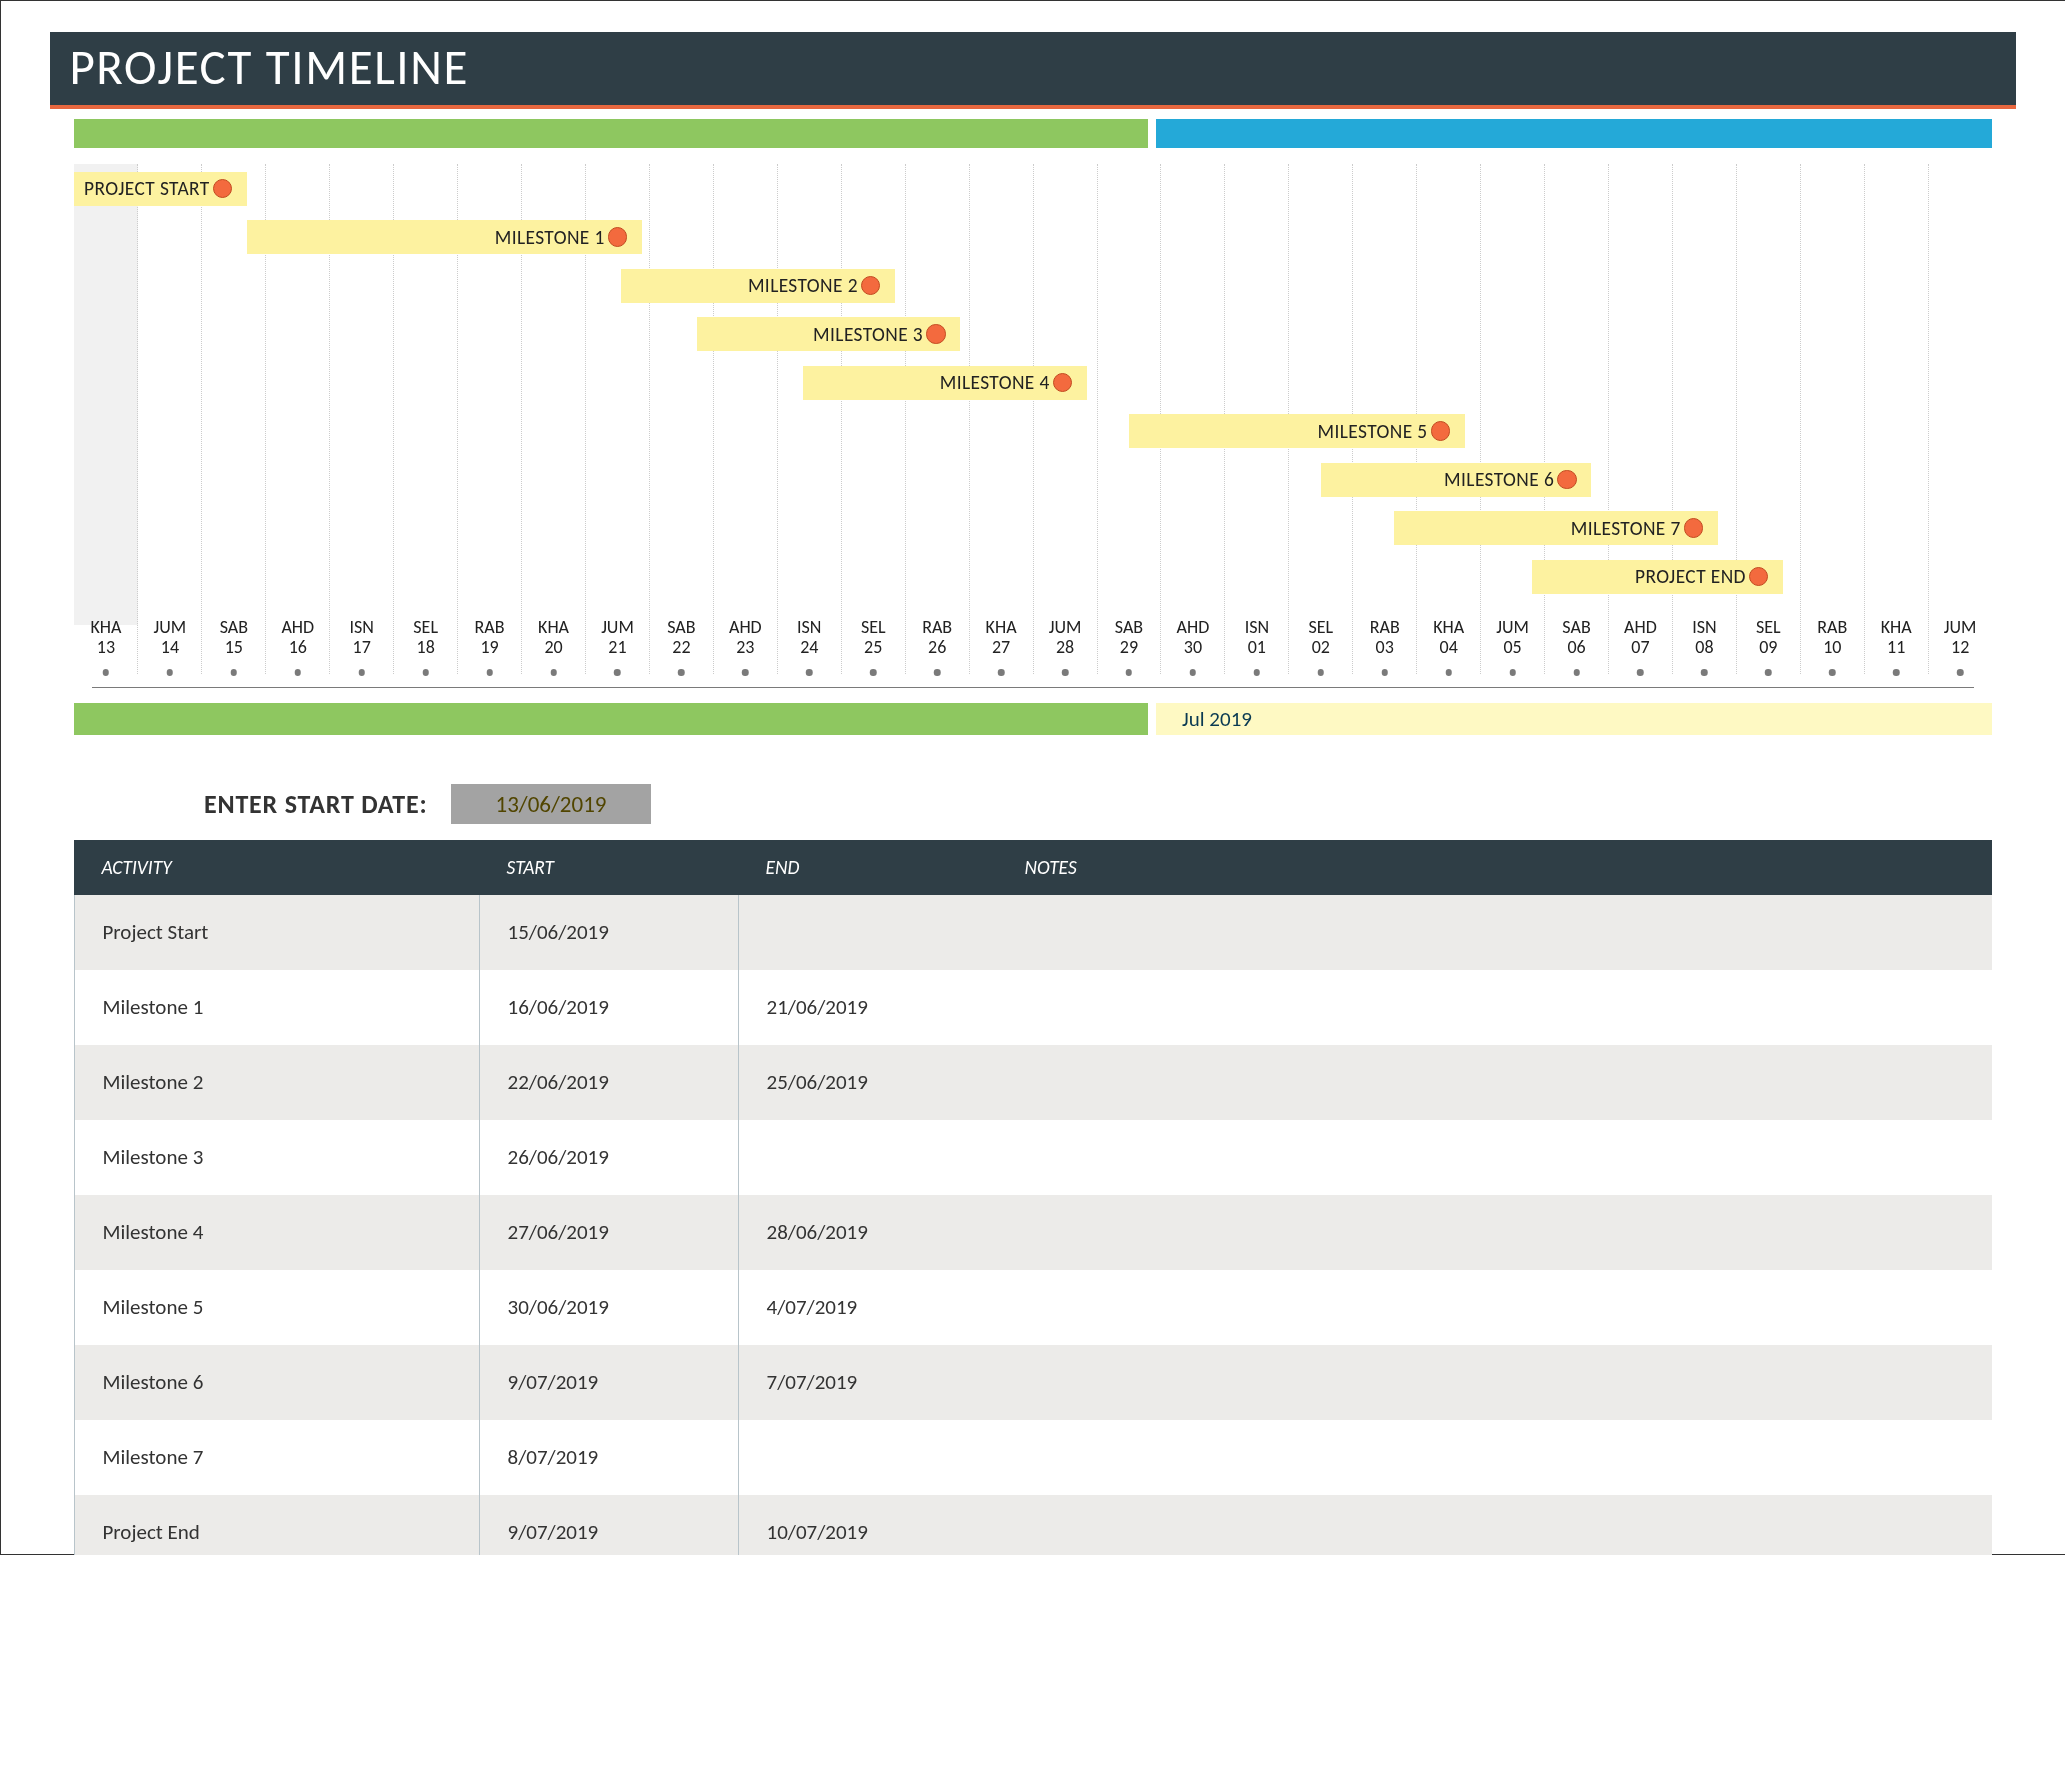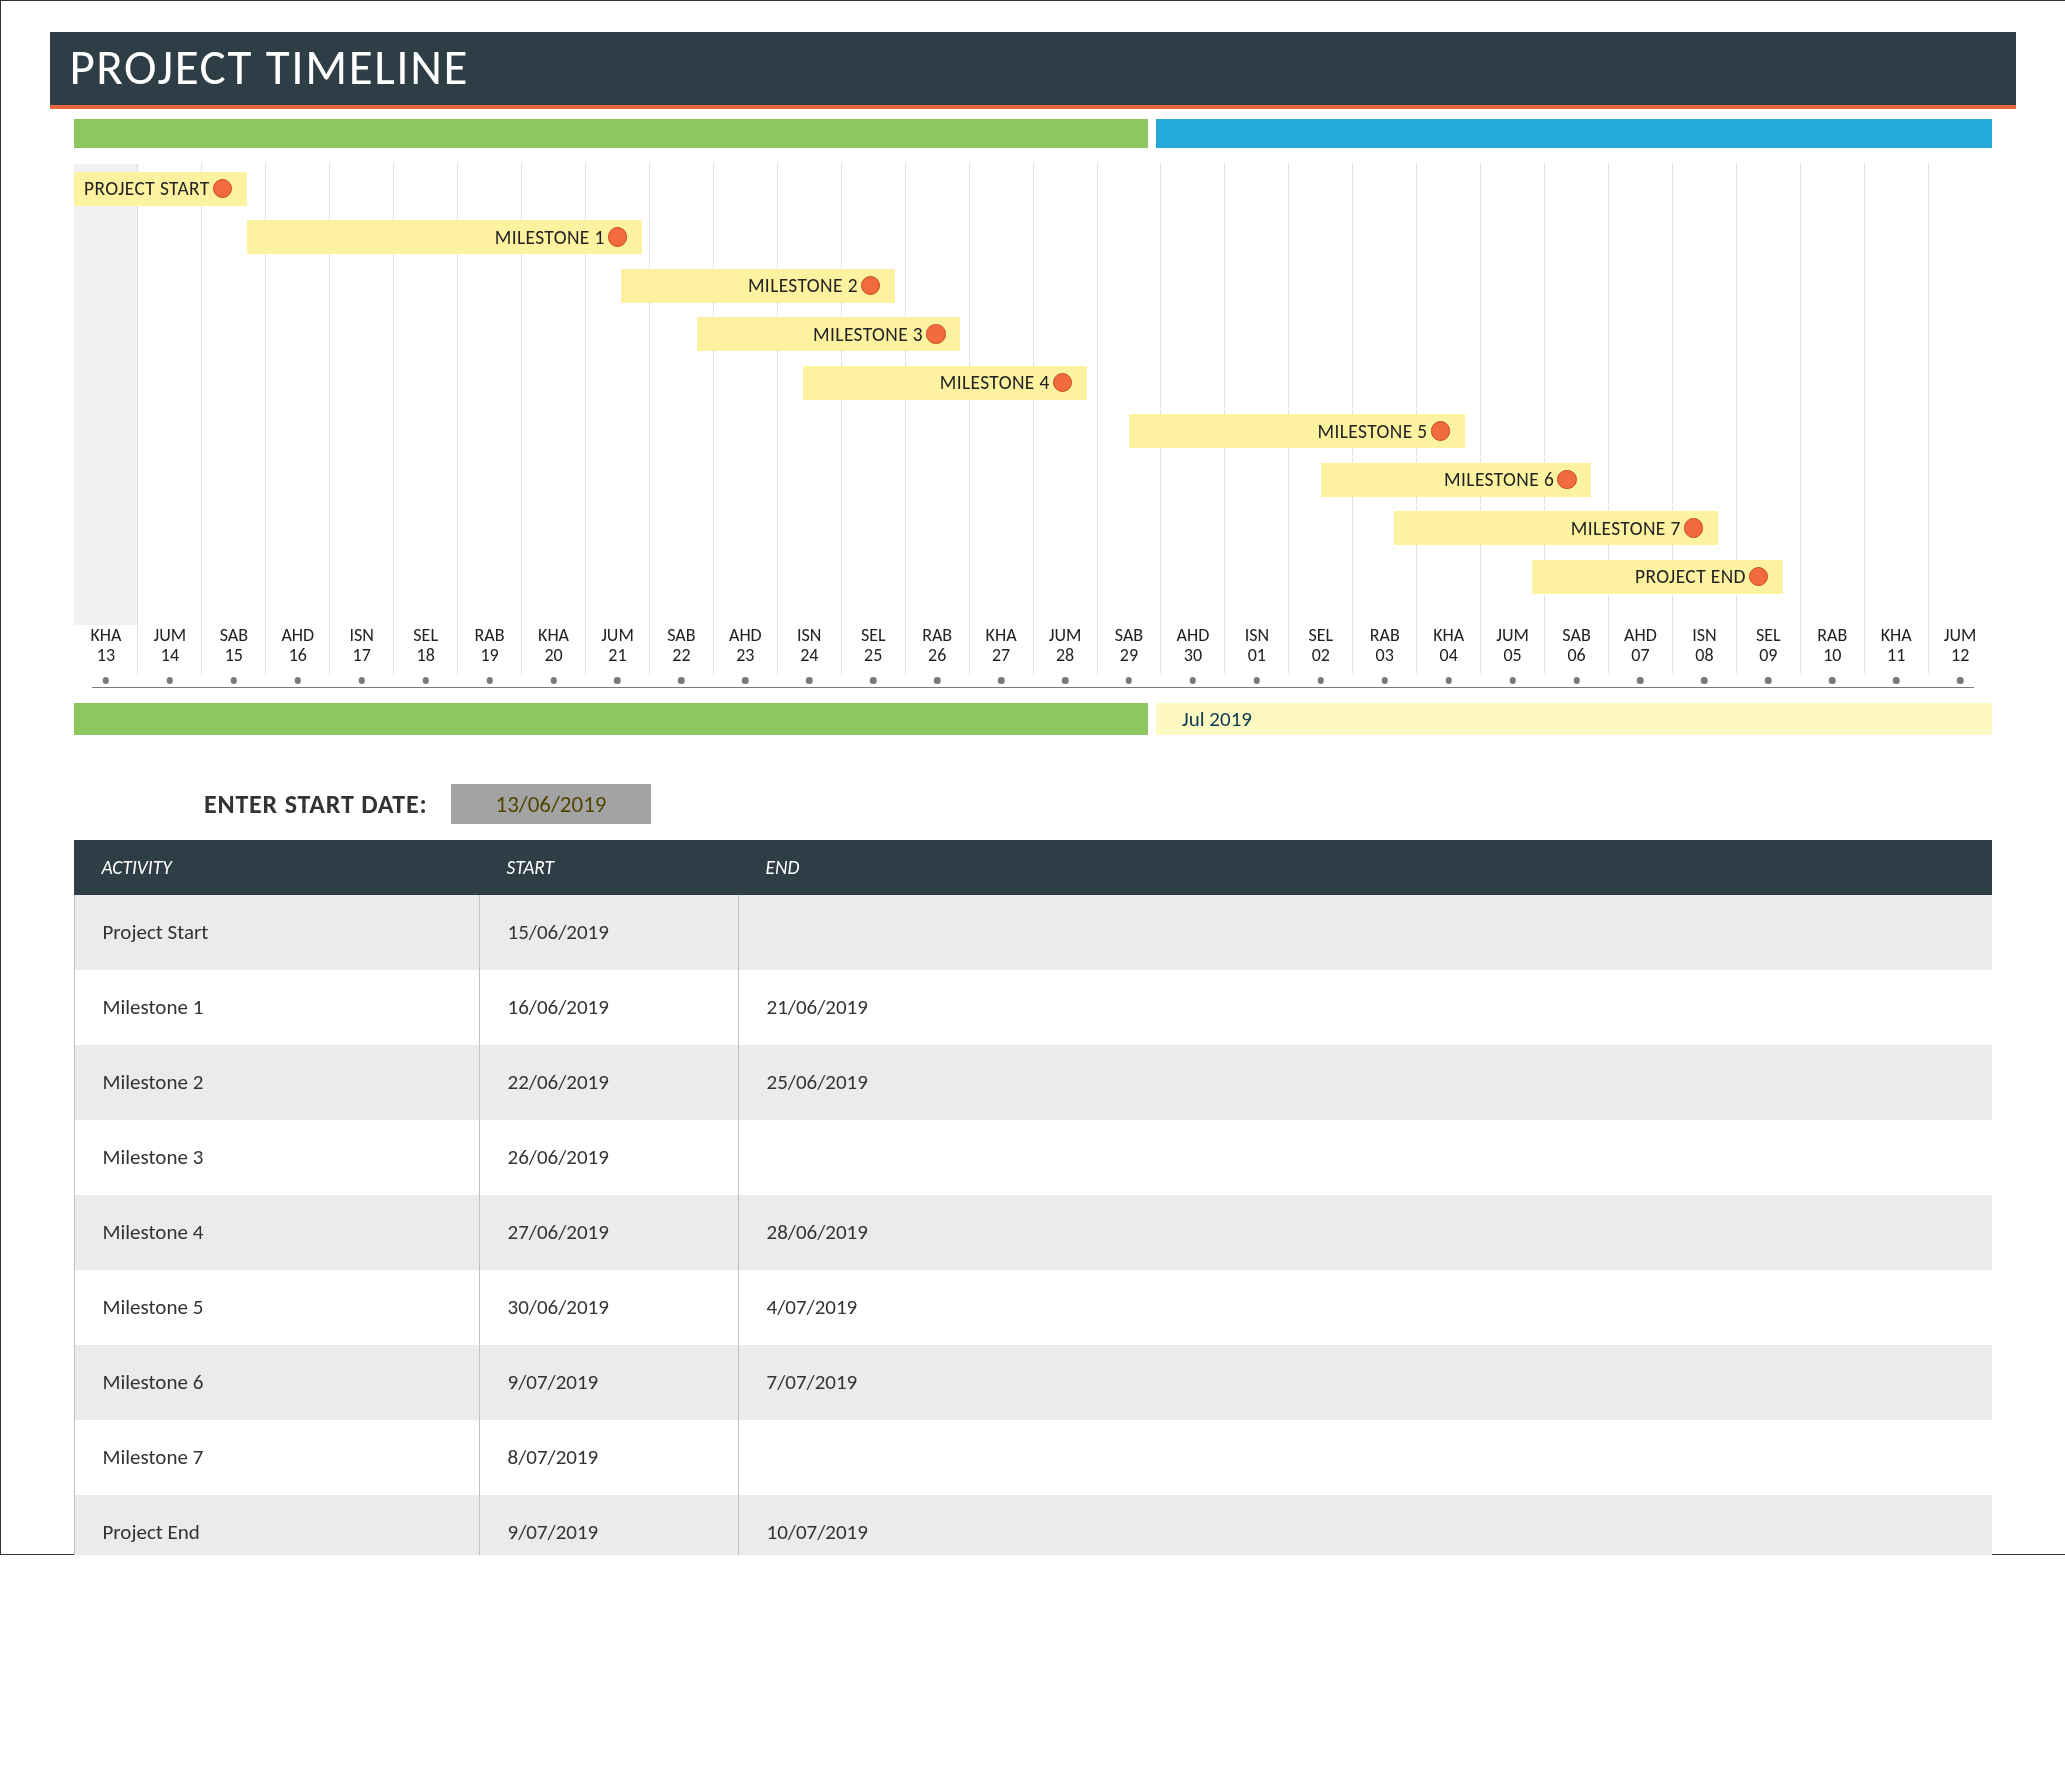--- a/index.html
+++ b/index.html
@@ -72,21 +72,21 @@
 .track-dot {
   width: 19.4px; height: 19.4px;
   background: #f36a3e;
   border: 1.6px solid #c24a20;
   border-radius: 50%;
   margin-right: 9.7px;
 }
 
 .axis {
   position: absolute;
-  left: 0; right: 0; bottom: 8px;
+  left: 0; right: 0; bottom: 16px;
   display: flex;
 }
 .axis .tick {
   flex: 1;
   text-align: center;
   font-size: 18px;
   color: #222;
   position: relative;
 }
 .axis .tick .day { display: block; line-height: 1.1; }
@@ -421,20 +421,21 @@
   <div class="start-date-row">
     <span class="start-date-label">ENTER START DATE:</span>
     <span class="start-date-value">13/06/2019</span>
   </div>
 
   <div class="data-table">
     <div class="thead">
       <div class="th c-activity">ACTIVITY</div>
       <div class="th c-start">START</div>
       <div class="th c-end">END</div>
+      <div class="th c-notes">NOTES</div>
     </div>
     <div class="tbody" id="tbody">
         <div class="trow">
           <div class="td c-activity">Project Start</div>
           <div class="td c-start">15/06/2019</div>
           <div class="td c-end"></div>
           <div class="td c-notes"></div>
         </div>
         <div class="trow">
           <div class="td c-activity">Milestone 1</div>

